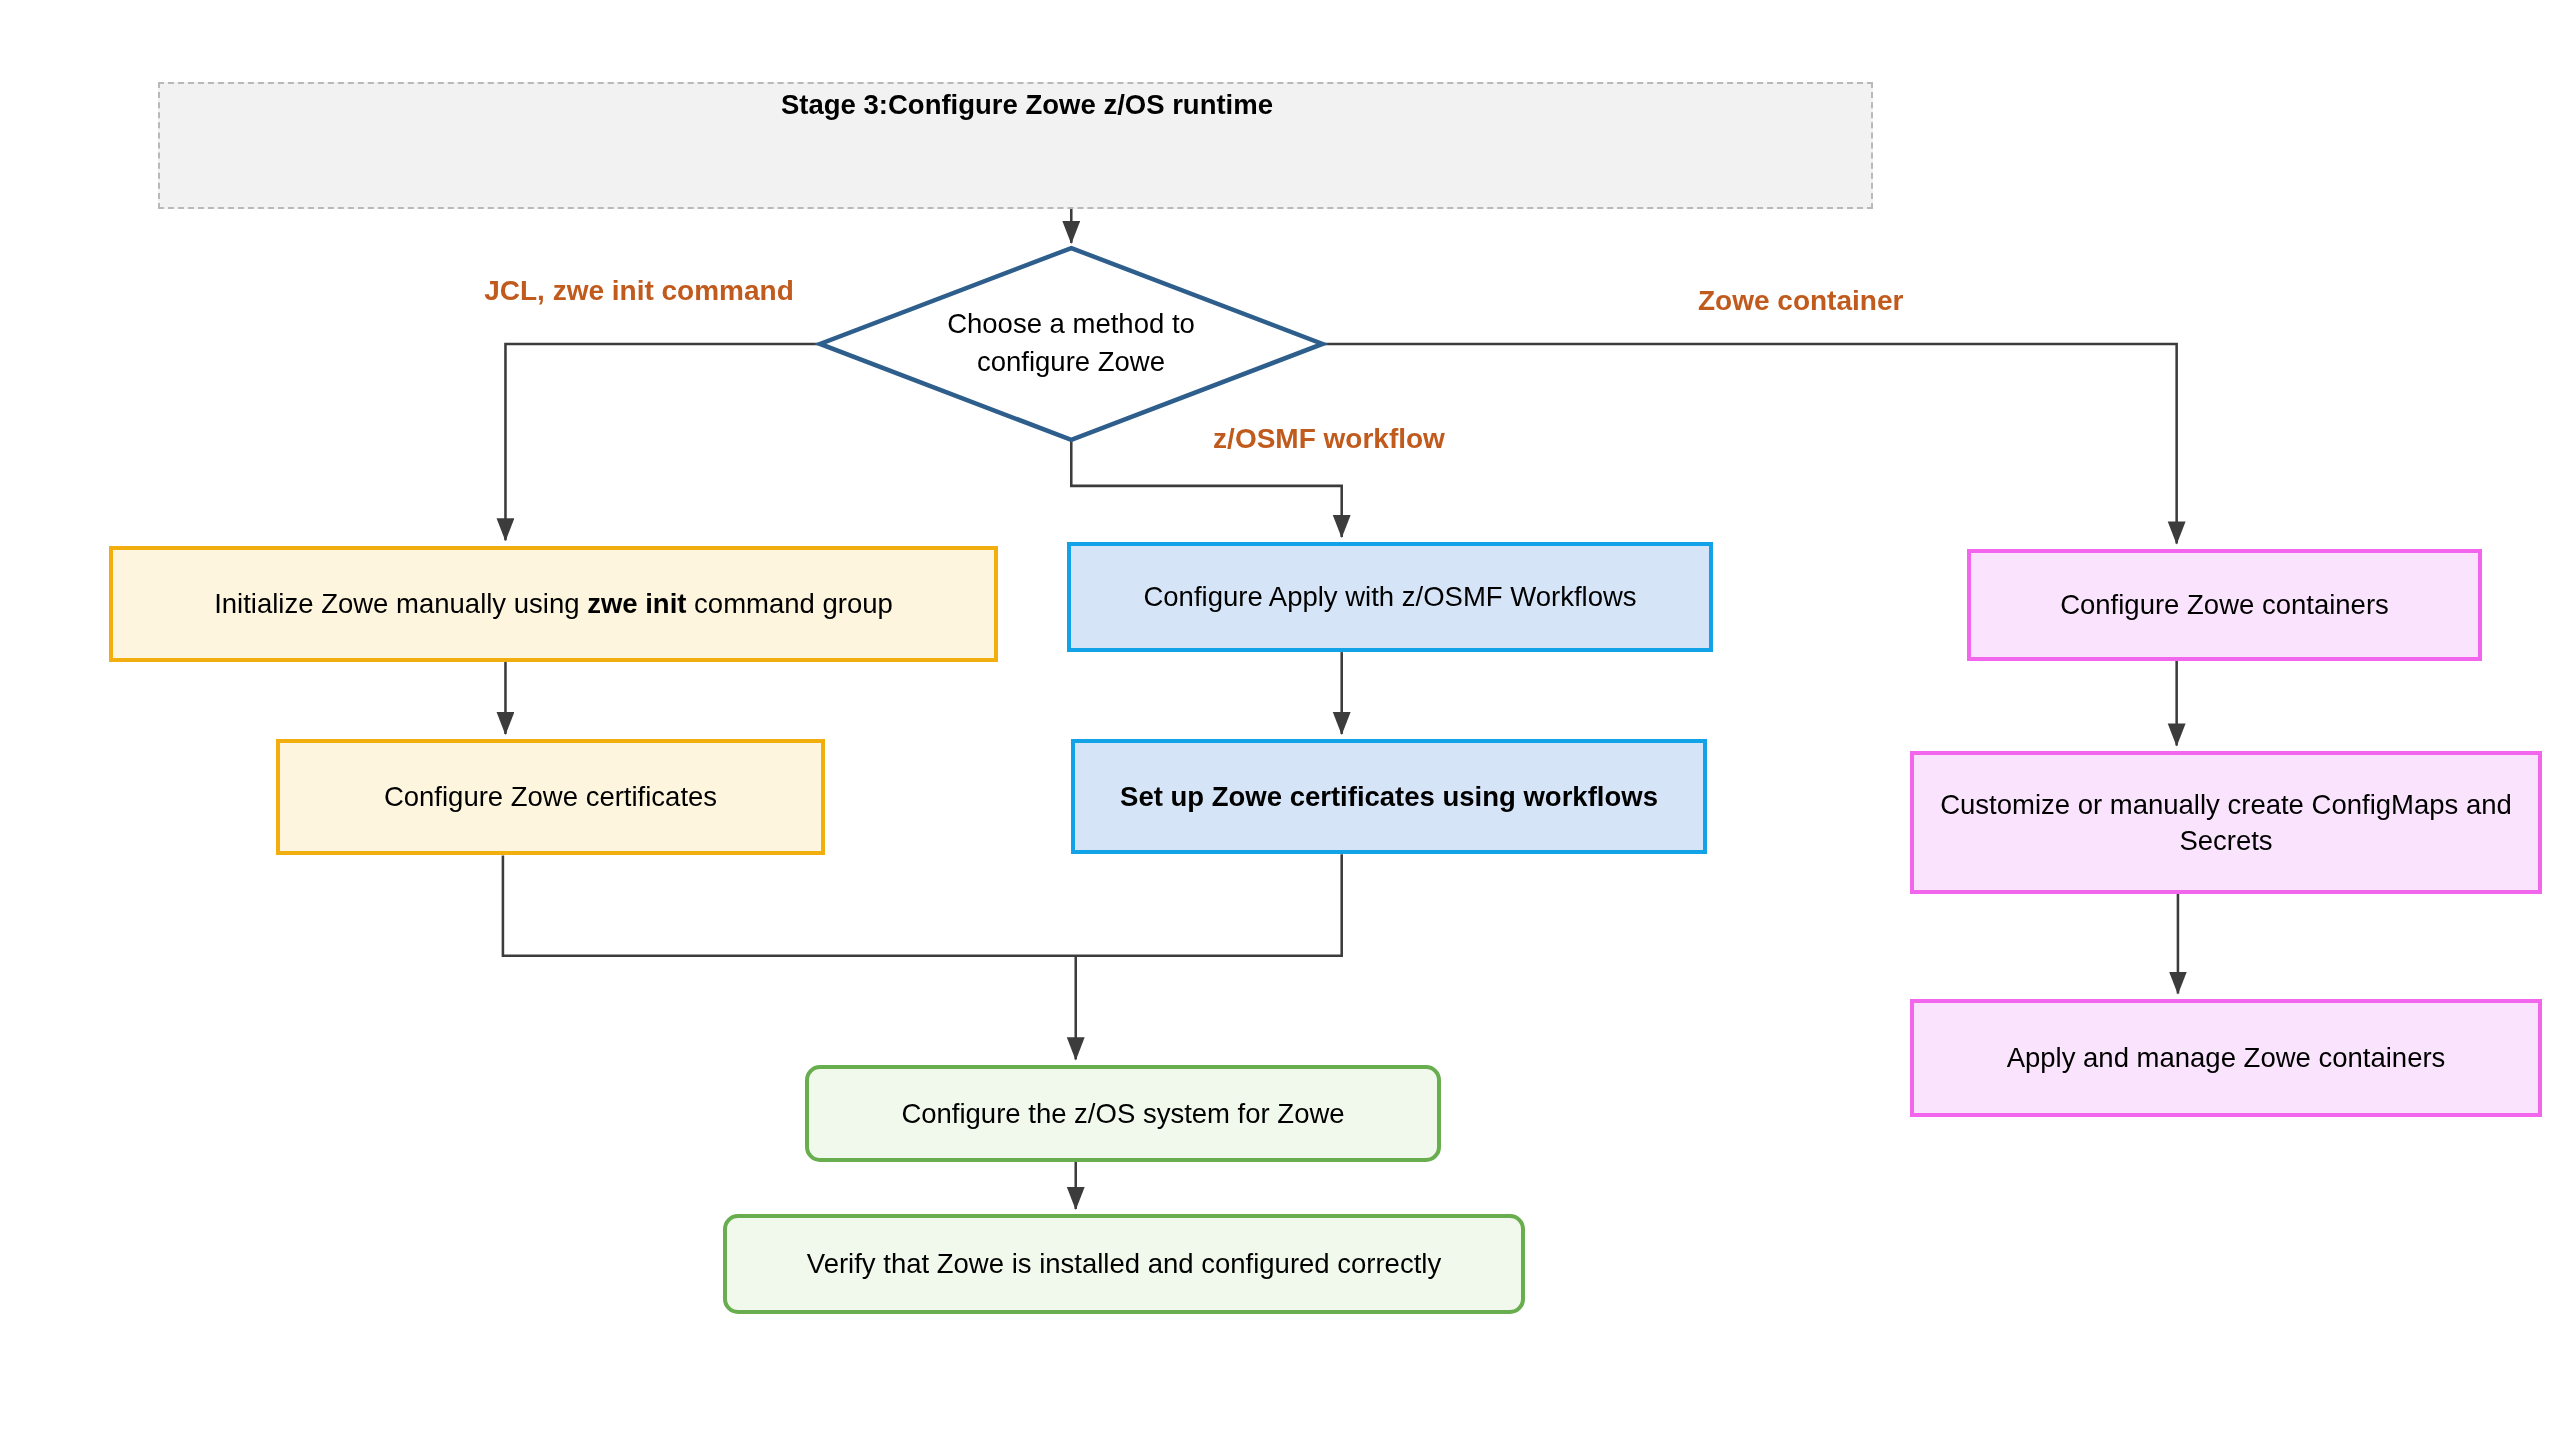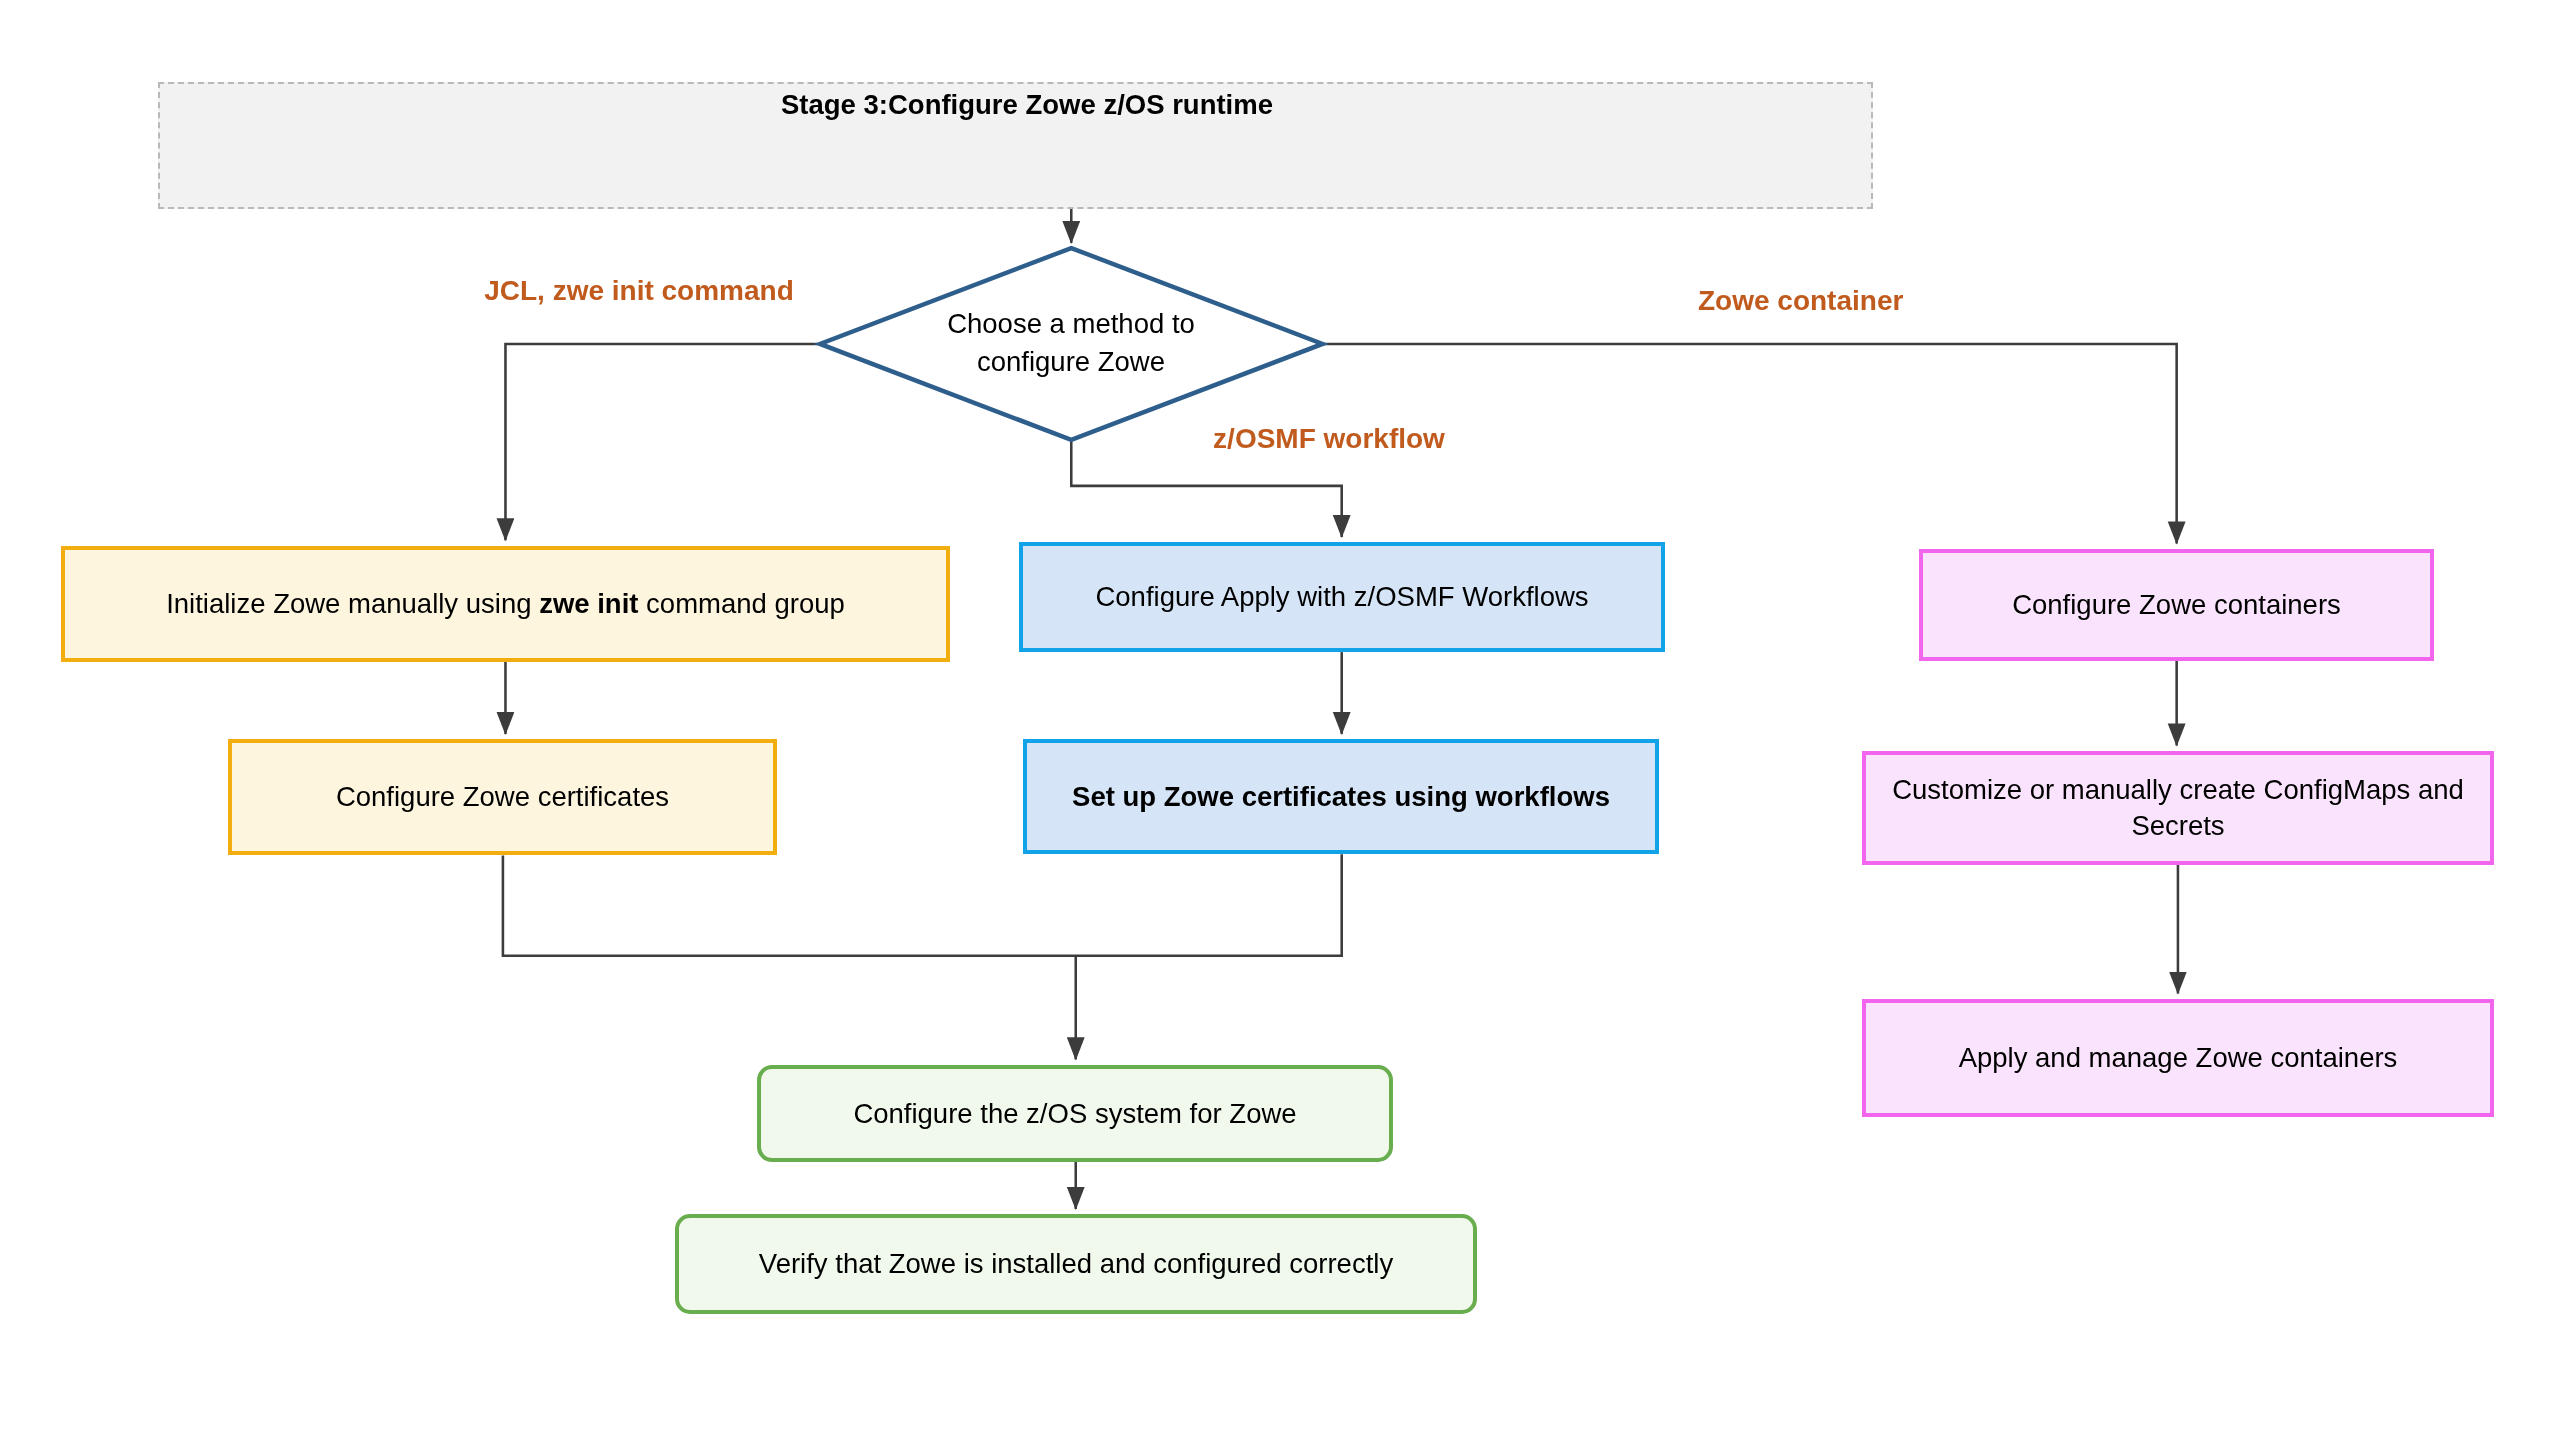--- a/index.html
+++ b/index.html
@@ -27,20 +27,21 @@
   }
   
   .node{
     position:absolute;box-sizing:border-box;
     display:flex;align-items:center;justify-content:center;
     text-align:center;
     font-size:27.5px;line-height:1.3;
     padding:0 15.3px;
     border:4.5px solid #000;
     background:#fff;
+    margin-left:48px;
   }
   .node-yellow{background:var(--yellow-fill,#fdf5de);border-color:var(--yellow-border,#f2ae0e);}
   .node-blue{background:var(--blue-fill,#d5e5f7);border-color:var(--blue-border,#12a2e8);}
   .node-pink{background:var(--pink-fill,#fae3fc);border-color:var(--pink-border,#f266ee);}
   .node-green{background:var(--green-fill,#f1f9ed);border-color:var(--green-border,#68ad4e);border-radius:15px;}
   .decision-label{
     position:absolute;left:892px;top:295px;width:358px;height:96px;
     display:flex;align-items:center;justify-content:center;
     text-align:center;font-size:27.5px;line-height:1.4;
   }
@@ -103,21 +104,21 @@
   <div class="node node-blue" style="left:1019px;top:542px;width:646px;height:110px;">
     <span>Configure Apply with z/OSMF Workflows</span>
   </div>
   <div class="node node-blue" style="left:1023px;top:739px;width:636px;height:115px;font-weight:bold;">
     <span>Set up Zowe certificates using workflows</span>
   </div>
 
   <div class="node node-pink" style="left:1919px;top:549px;width:515px;height:112px;">
     <span>Configure Zowe containers</span>
   </div>
-  <div class="node node-pink" style="left:1862px;top:751px;width:632px;height:114px;">
+  <div class="node node-pink" style="left:1862px;top:751px;width:632px;height:143px;">
     <span>Customize or manually create ConfigMaps and Secrets</span>
   </div>
   <div class="node node-pink" style="left:1862px;top:999px;width:632px;height:118px;">
     <span>Apply and manage Zowe containers</span>
   </div>
 
   <div class="node node-green" style="left:757px;top:1065px;width:636px;height:97px;">
     <span>Configure the z/OS system for Zowe</span>
   </div>
   <div class="node node-green" style="left:675px;top:1214px;width:802px;height:100px;">

